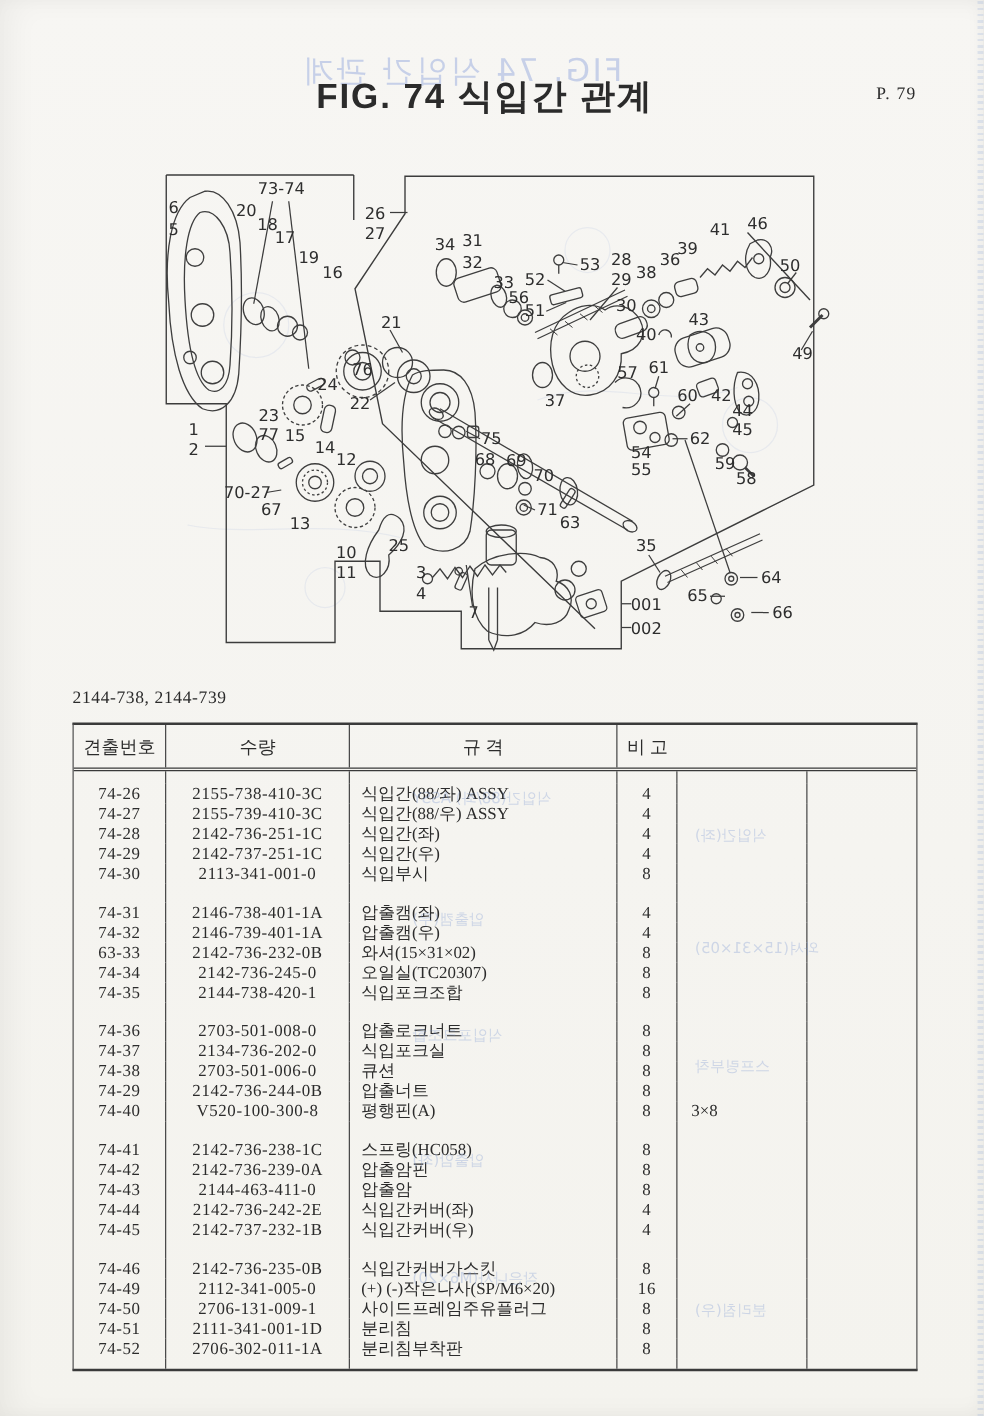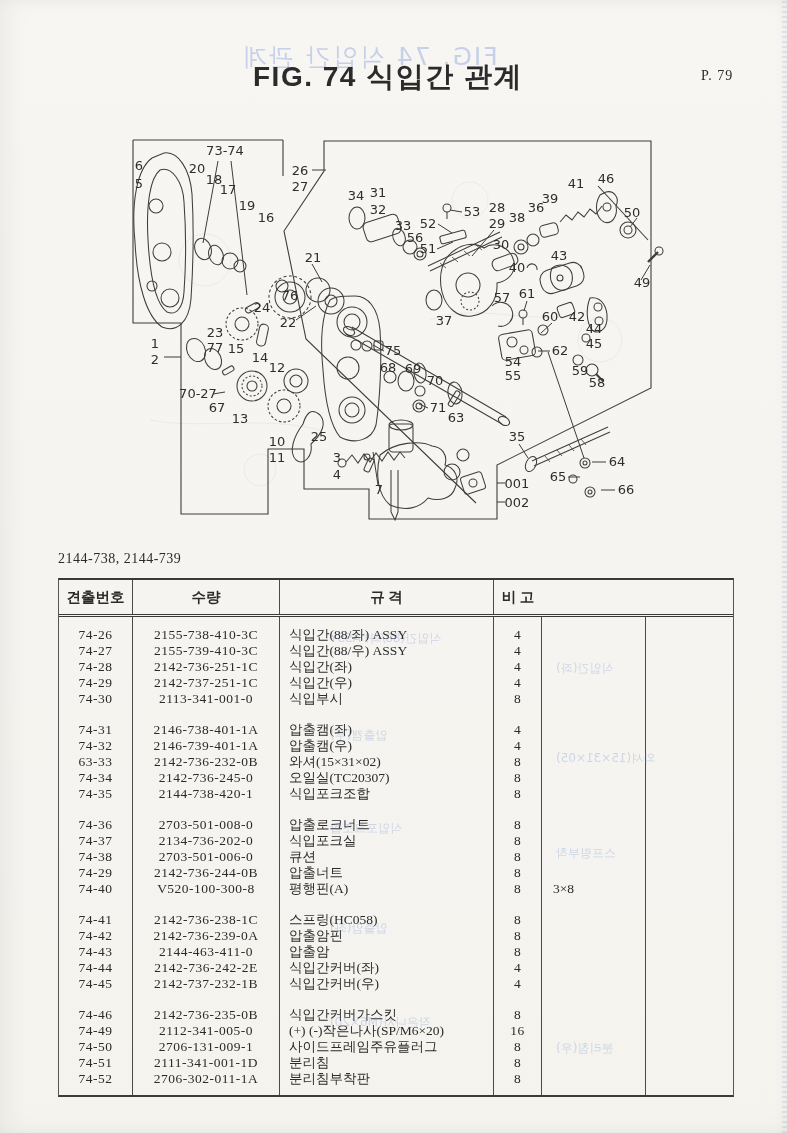--- a/index.html
+++ b/index.html
@@ -17,21 +17,21 @@
   .models{position:absolute;left:58px;top:551px;font-size:14px;letter-spacing:.5px;}
   .ghost{position:absolute;color:rgba(115,145,210,.30);transform:scaleX(-1);
     font-size:12px;white-space:nowrap;font-family:"DejaVu Sans",sans-serif;pointer-events:none;}
   .ghost.big{font-size:25px;color:rgba(120,148,215,.38);letter-spacing:2px;}
   
   #parts-table{position:absolute;left:58px;top:578px;width:674px;
     border-top:2px solid #3a3a3a;border-bottom:2px solid #3a3a3a;
     border-left:1px solid #555;border-right:1px solid #555;font-size:13.5px;}
   .t-head{display:grid;grid-template-columns:74px 147px 214px 48px 104px 85px;
     height:34px;border-bottom:3px double #3a3a3a;align-items:center;font-size:14.5px;}
-  .t-head .cell{height:100%;display:flex;align-items:center;justify-content:center;font-weight:bold;}
+  .t-head .cell{height:100%;display:flex;align-items:center;justify-content:center;}
   .t-row,.t-spacer{display:grid;grid-template-columns:74px 147px 214px 48px 104px 85px;}
   .t-row{height:16px;line-height:16px;}
   .t-spacer{height:15px;}
   .cell{border-right:1px solid #4a4a4a;overflow:hidden;white-space:nowrap;}
   .cell:last-child{border-right:none;}
   .c-center{text-align:center;letter-spacing:.5px;}
   .c-name{padding-left:9px;}
   .c-spec{padding-left:11px;}
   .pad-top{height:10px;}
   .pad-bottom{height:8px;}

